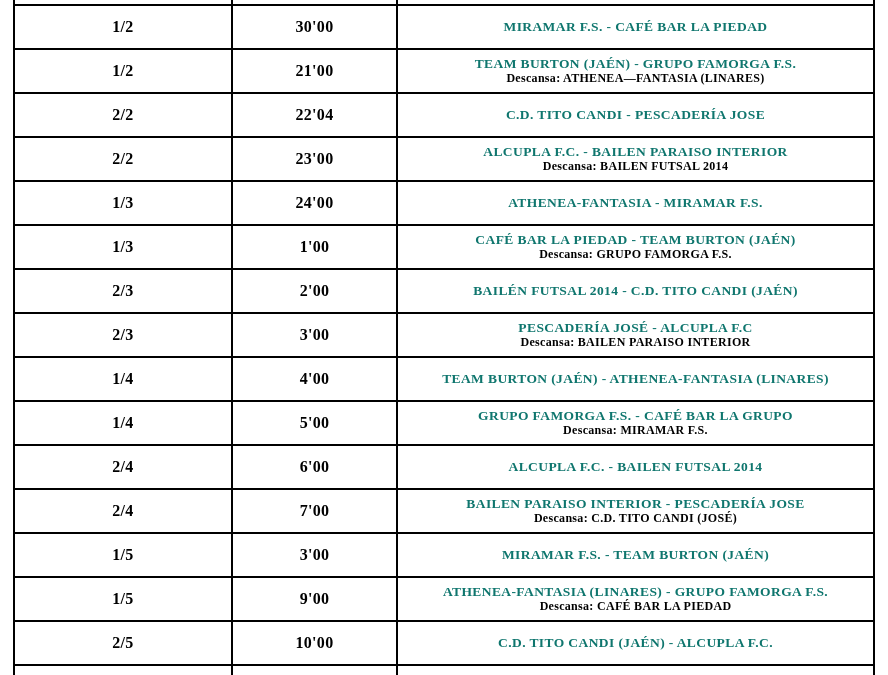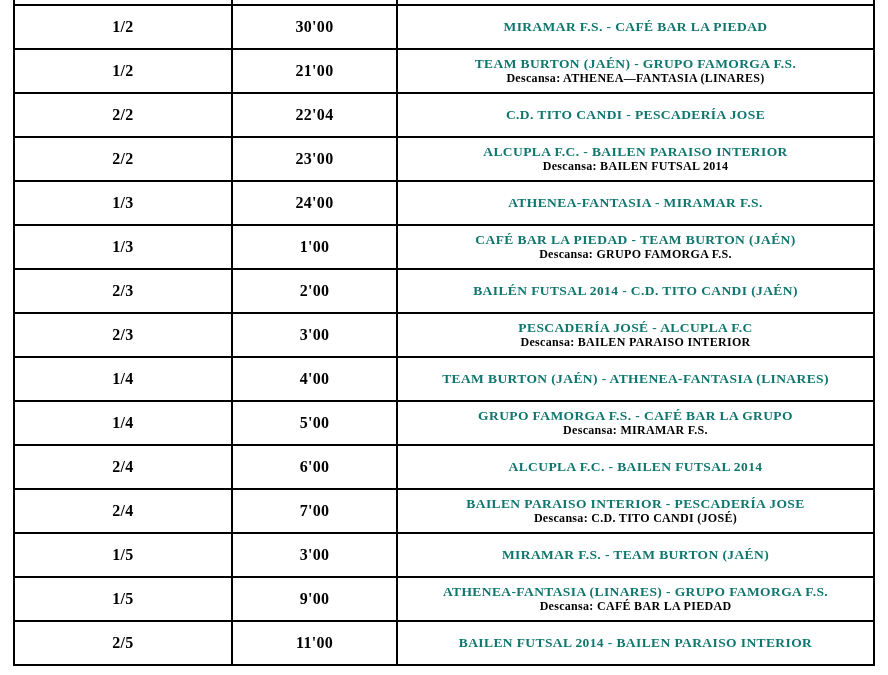--- a/index.html
+++ b/index.html
@@ -199,20 +199,27 @@
 
       <tr class="r-double">
         <td class="cell-group">1/5</td>
         <td class="cell-time">9'00</td>
         <td class="cell-match">
           <div class="match-main">ATHENEA-FANTASIA (LINARES) -  GRUPO FAMORGA F.S.</div>
           <div class="match-rest">Descansa: CAFÉ BAR LA PIEDAD</div>
         </td>
       </tr>
 
+      <tr class="r-single">
+        <td class="cell-group">2/5</td>
+        <td class="cell-time">10'00</td>
+        <td class="cell-match">
+          <div class="match-main">C.D. TITO CANDI (JAÉN) -  ALCUPLA F.C.</div>
+        </td>
+      </tr>
 
       <tr class="r-double">
         <td class="cell-group">2/5</td>
         <td class="cell-time">11'00</td>
         <td class="cell-match">
           <div class="match-main">BAILEN FUTSAL 2014 -  BAILEN PARAISO INTERIOR</div>
 
         </td>
       </tr>
 

